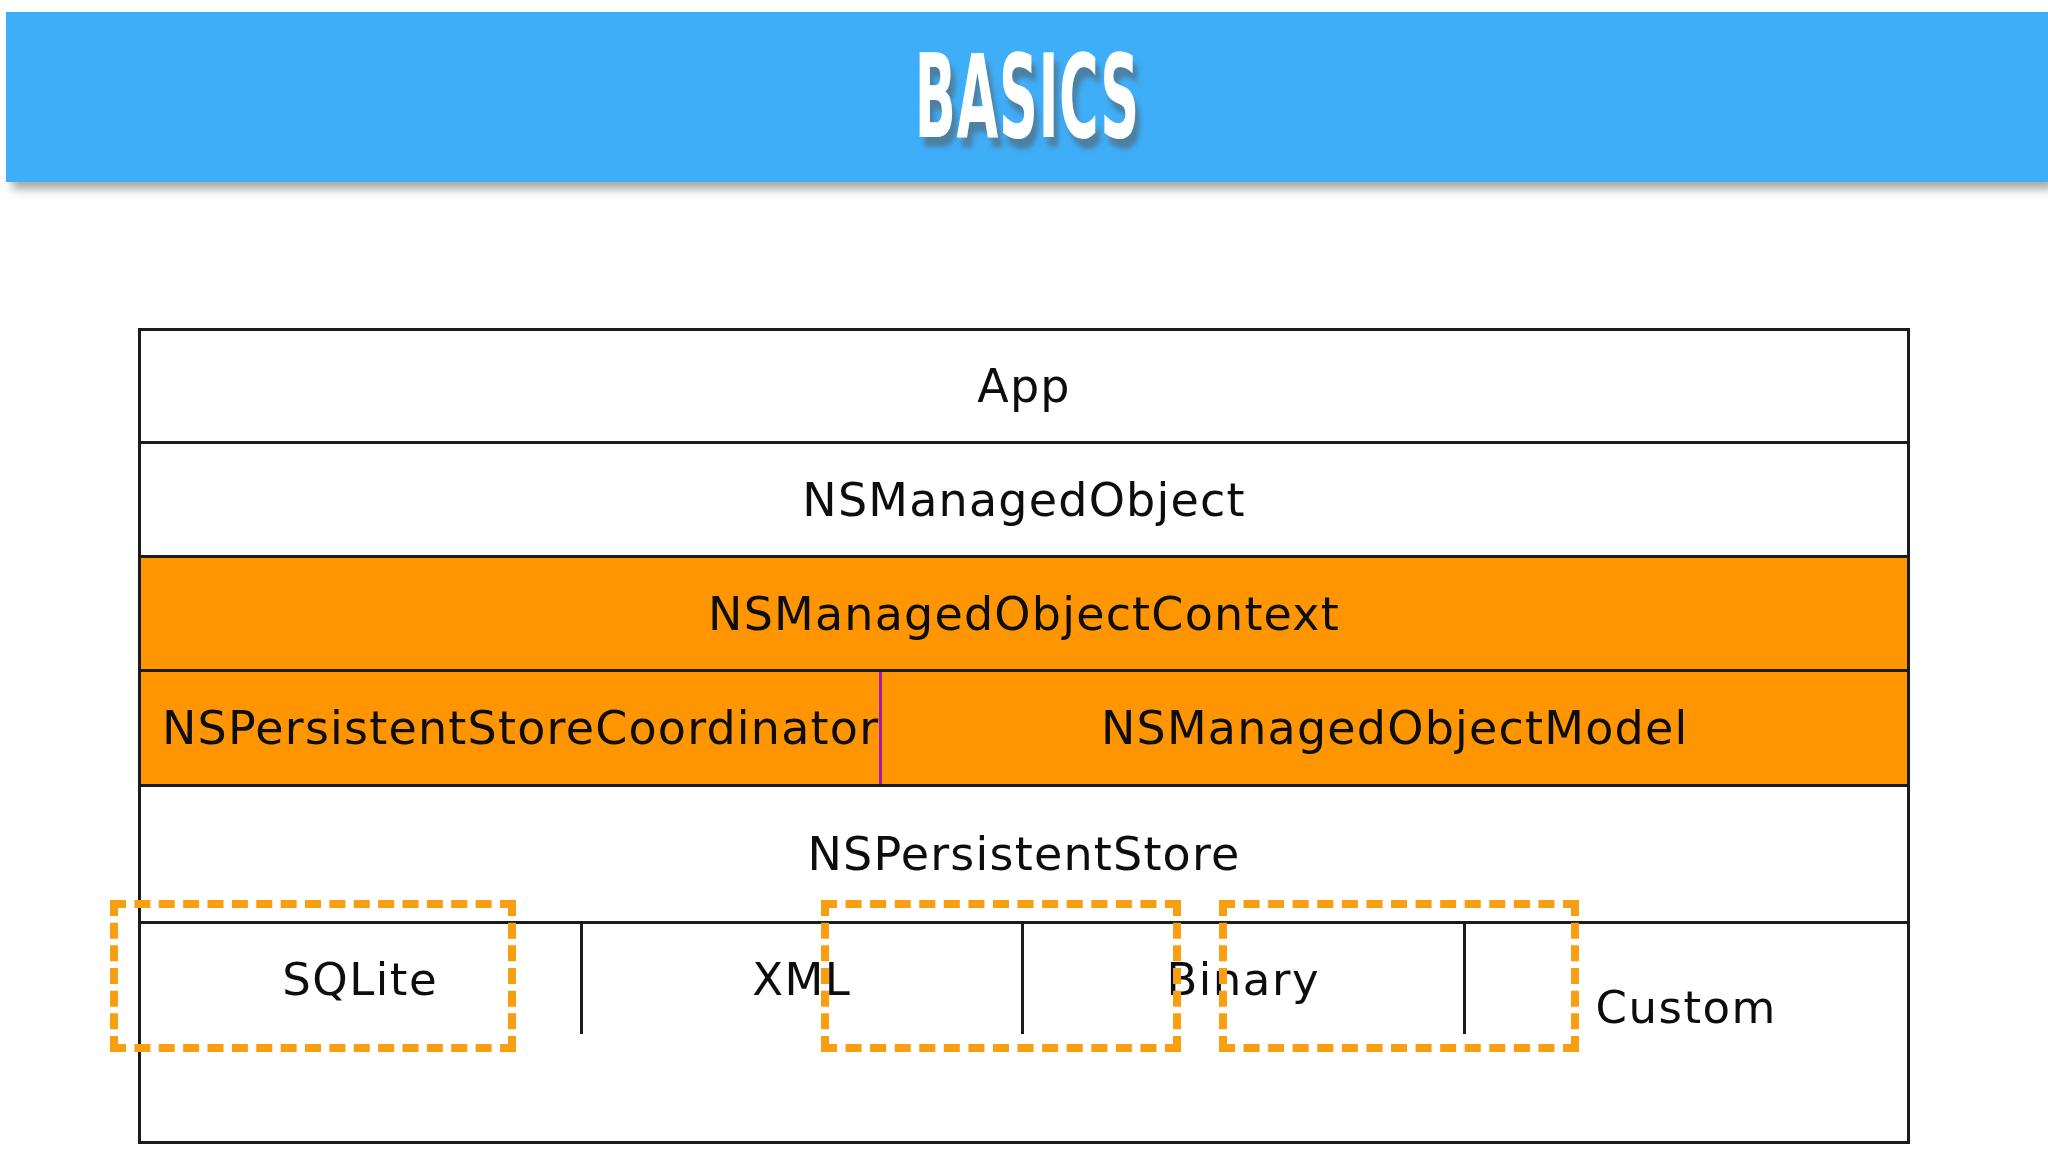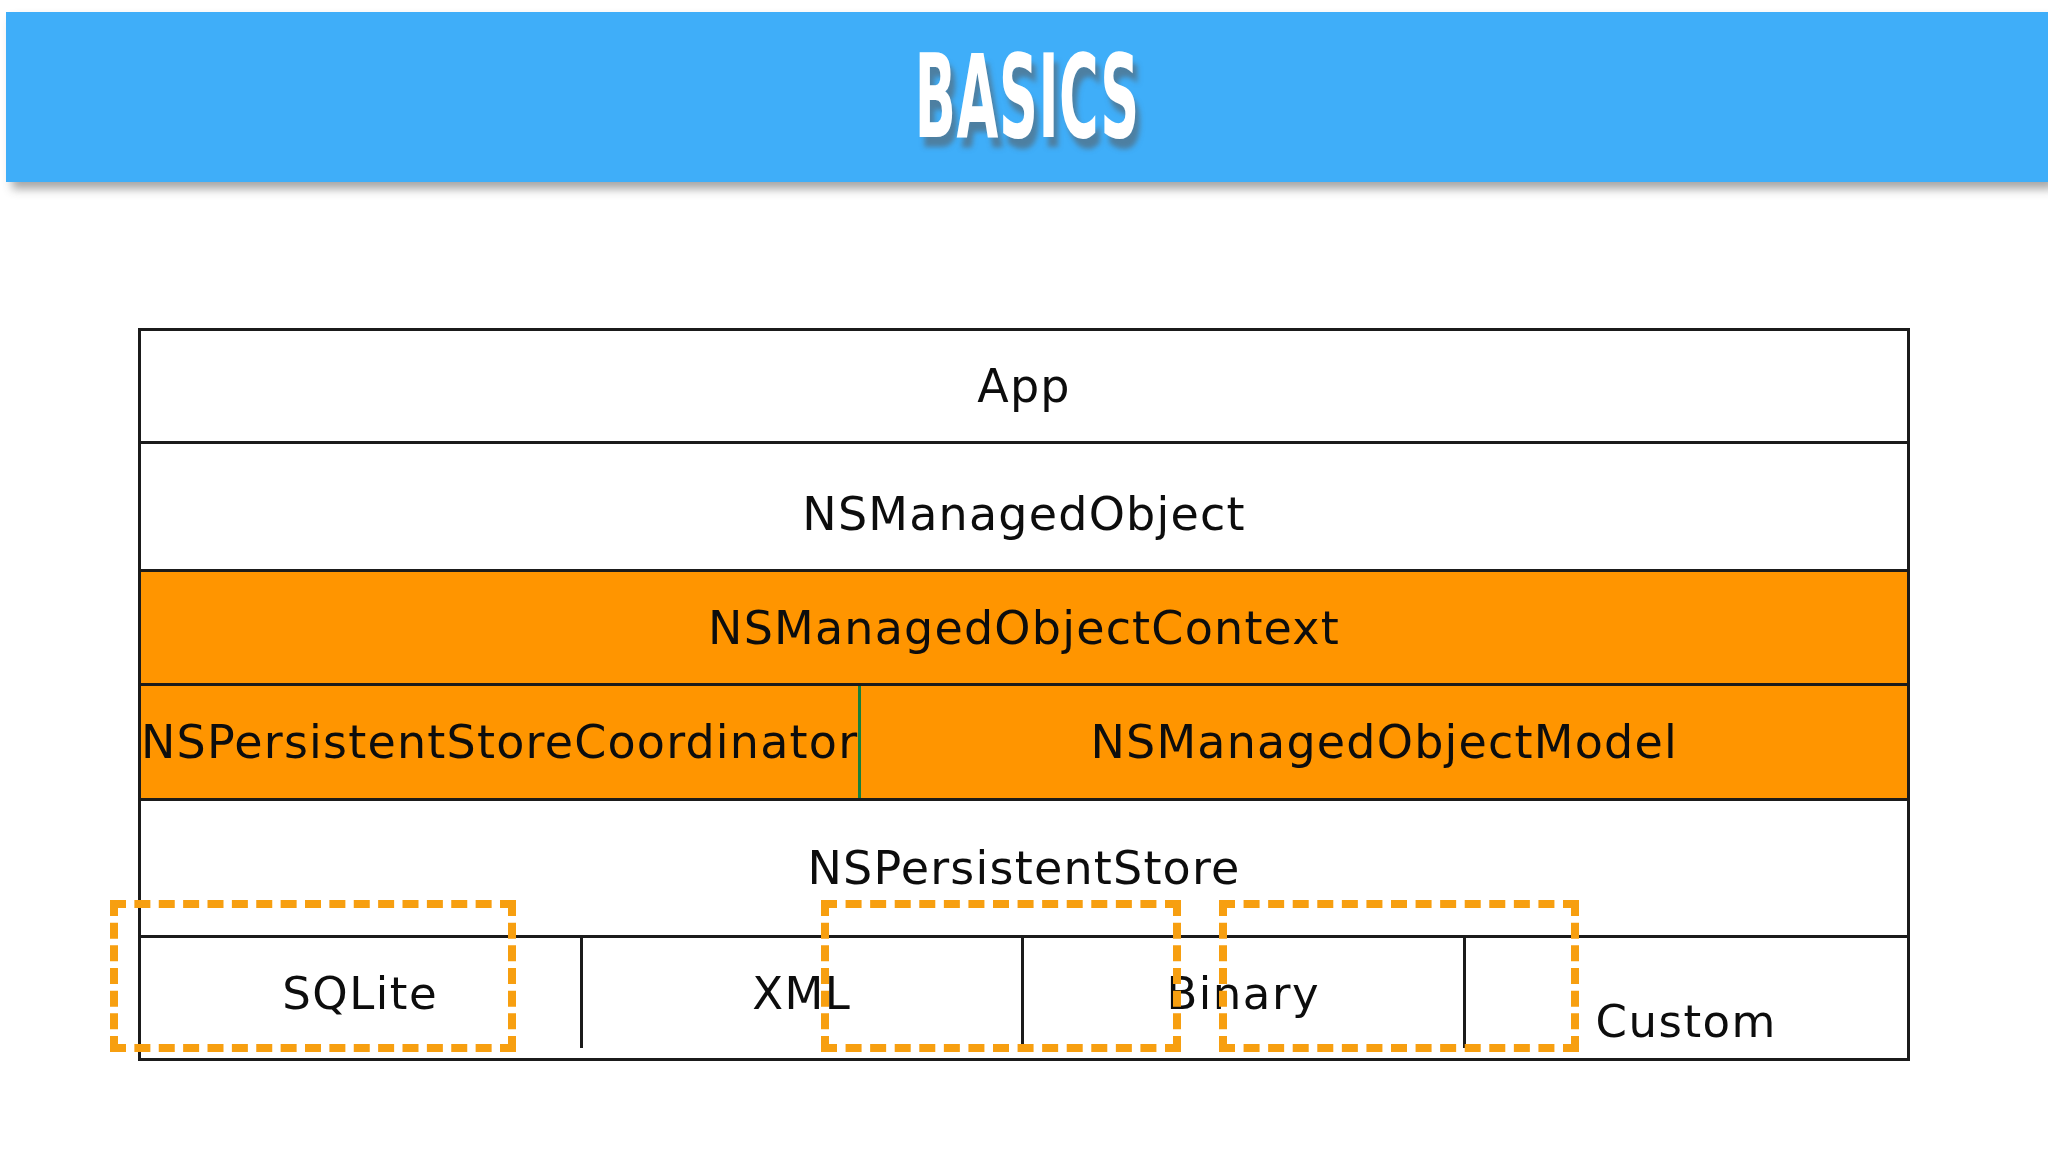--- a/index.html
+++ b/index.html
@@ -45,59 +45,59 @@
     white-space: nowrap;
     text-shadow: 9px 9px 7px rgba(90,90,90,0.55);
   }
 
   
   .stack {
     position: absolute;
     left: 138px;
     top: 328px;
     width: 1772px;
-    height: 733px;
+    height: 816px;
     border: 3px solid #1b1b1b;
     background: #ffffff;
   }
 
   .row {
     position: relative;
     width: 100%;
     display: flex;
     align-items: center;
     justify-content: center;
     border-bottom: 3px solid #1b1b1b;
     background: #ffffff;
   }
   .row:last-child { border-bottom: none; }
 
   .row-app           { height: 113px; }
-  .row-mo            { height: 114px; margin-top: 14px; }
+  .row-mo            { height: 114px; }
   .row-moc           { height: 114px; background: #FF9500; }
   .row-split         { height: 115px; background: #FF9500; padding: 0; }
   .row-ps            { height: 137px; }
   .row-backends      { height: 110px; padding: 0; border-bottom: none; }
 
   .cell-text {
     color: #0d0d0d;
     font-size: 46px;
     font-weight: 400;
     letter-spacing: 1.2px;
     white-space: nowrap;
   }
 
   .row-split .half {
     flex: 1 1 50%;
     height: 100%;
     display: flex;
     align-items: center;
     justify-content: center;
   }
-  .row-split .half.left  { flex: 0 0 682px; border-right: 3px solid #15803d; }
+  .row-split .half.left  { flex: 0 0 682px; border-right: 3px solid #a21caf; padding-left: 21px; }
   .row-split .half.right { flex: 1 1 auto; }
 
   .row-backends .bcell {
     flex: 1 1 20%;
     height: 100%;
     display: flex;
     align-items: center;
     justify-content: center;
     border-right: 3px solid #1b1b1b;
   }

